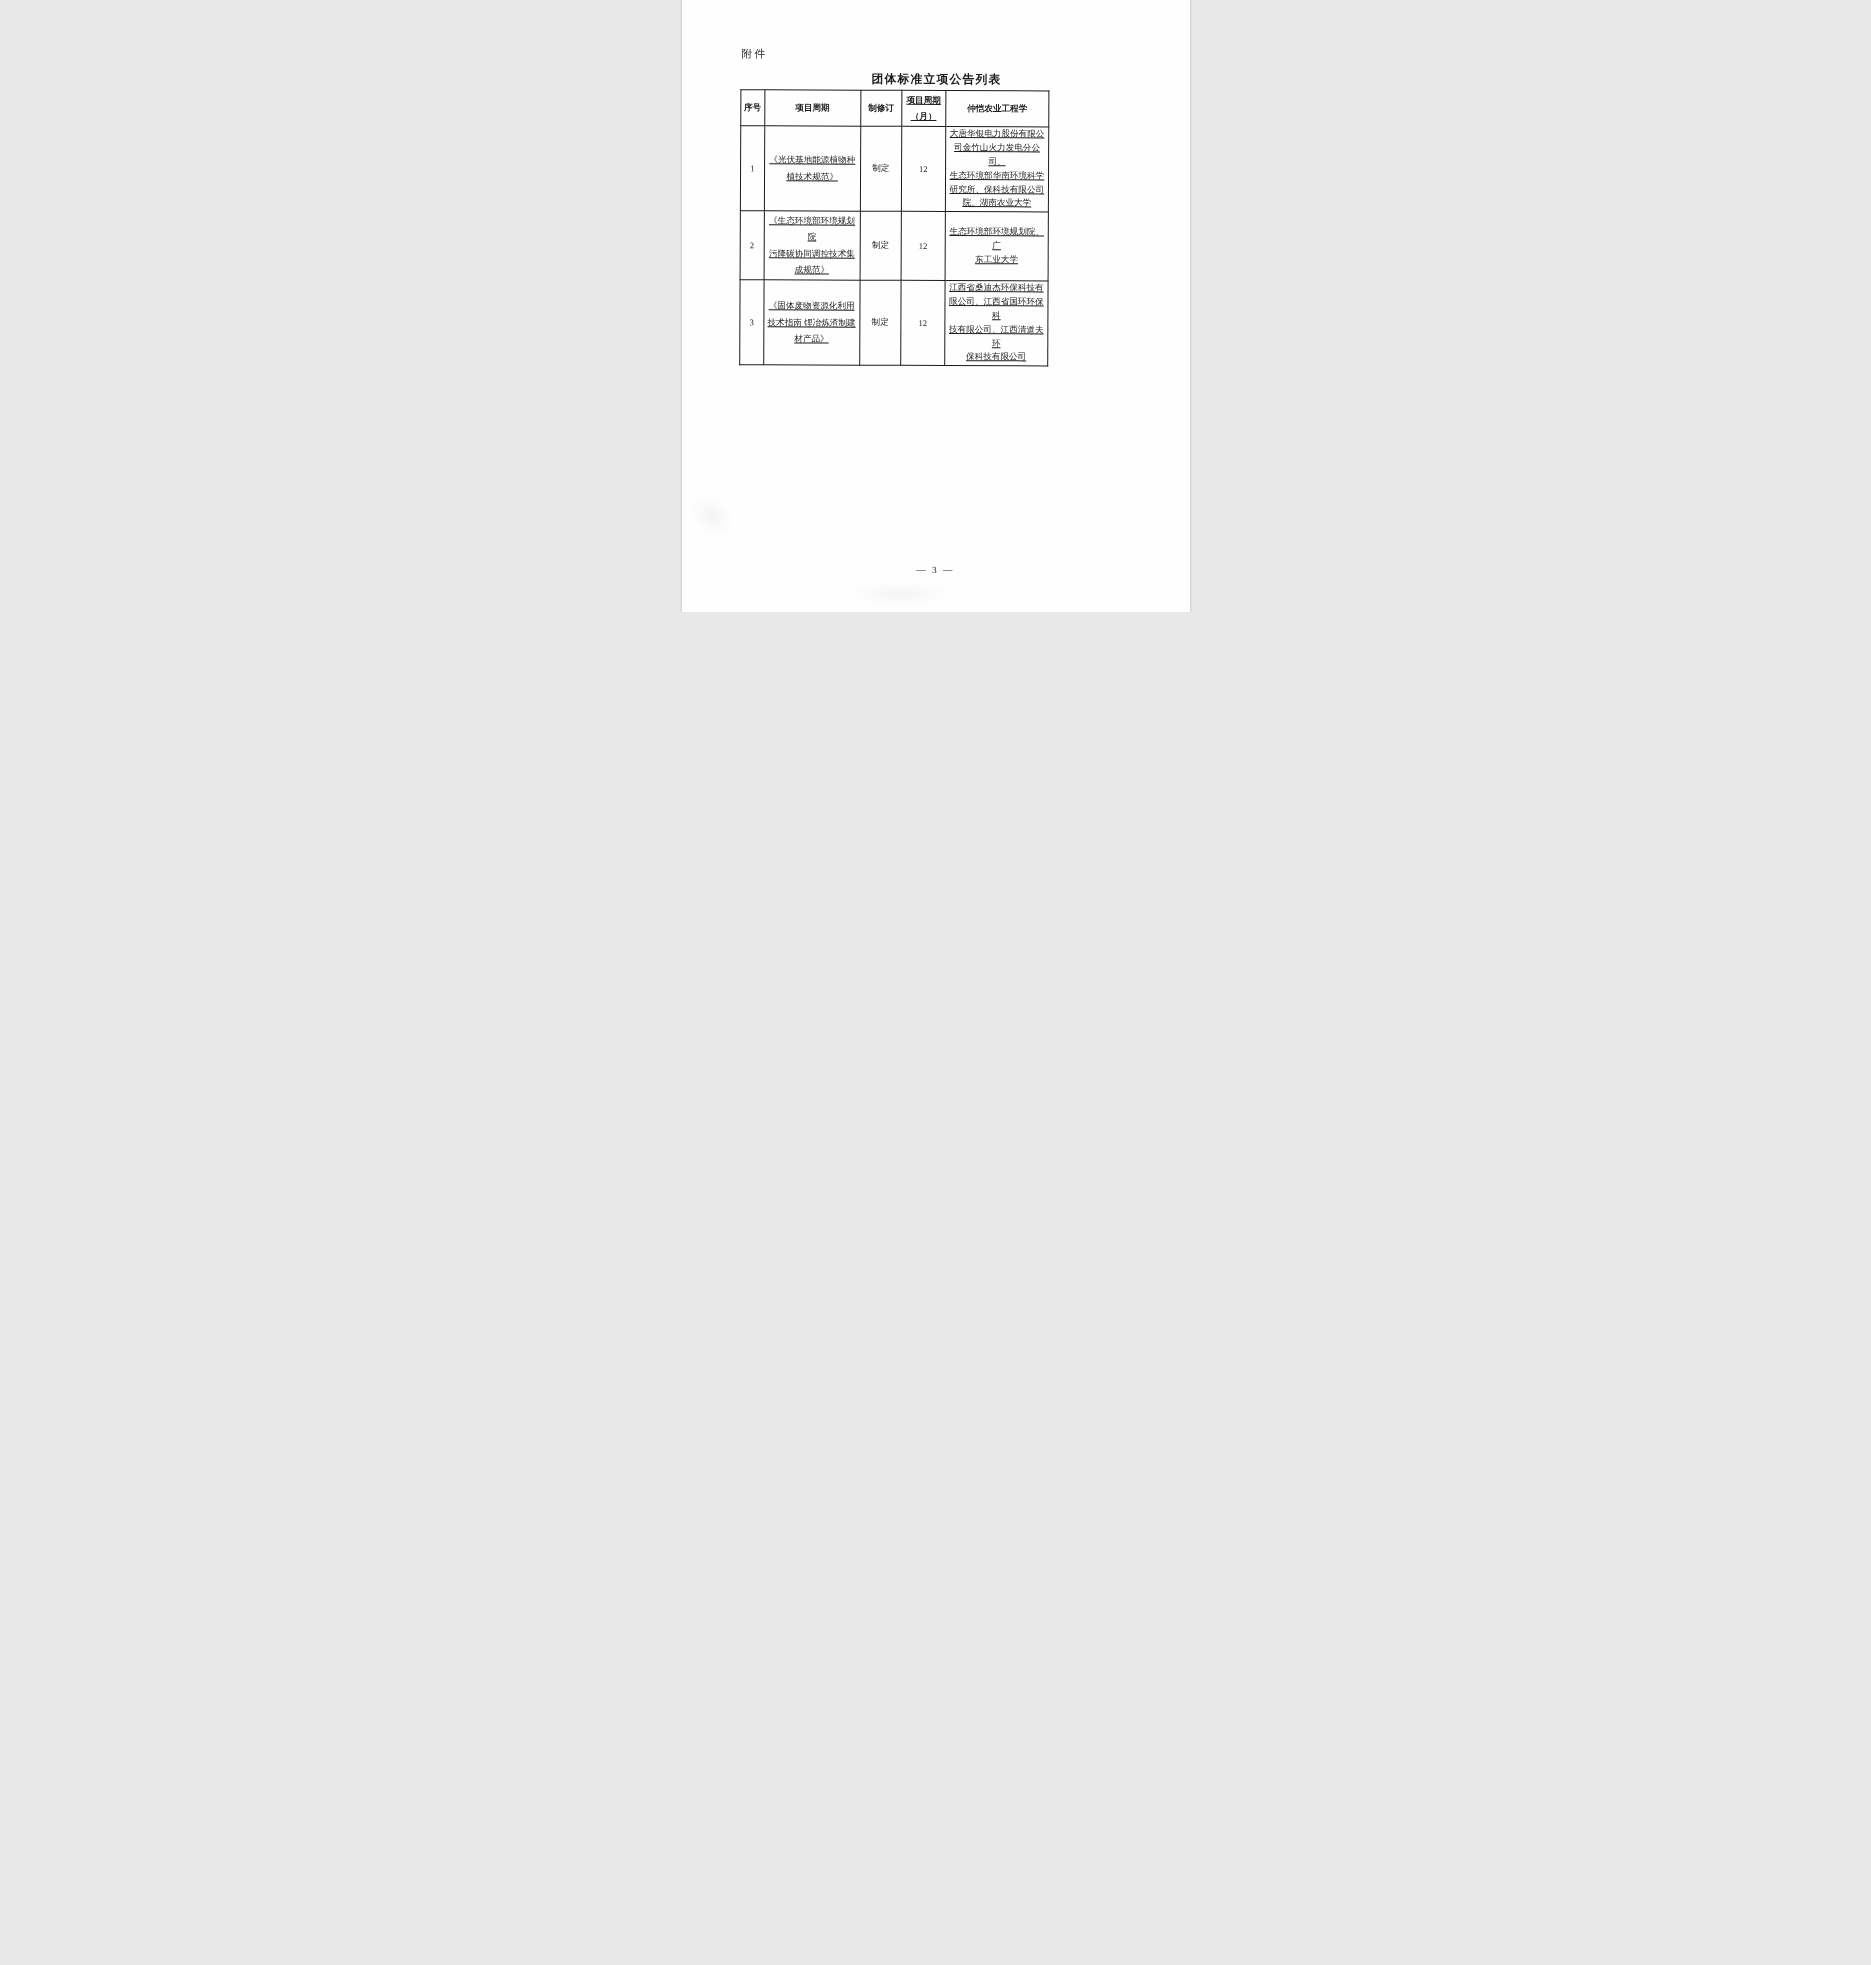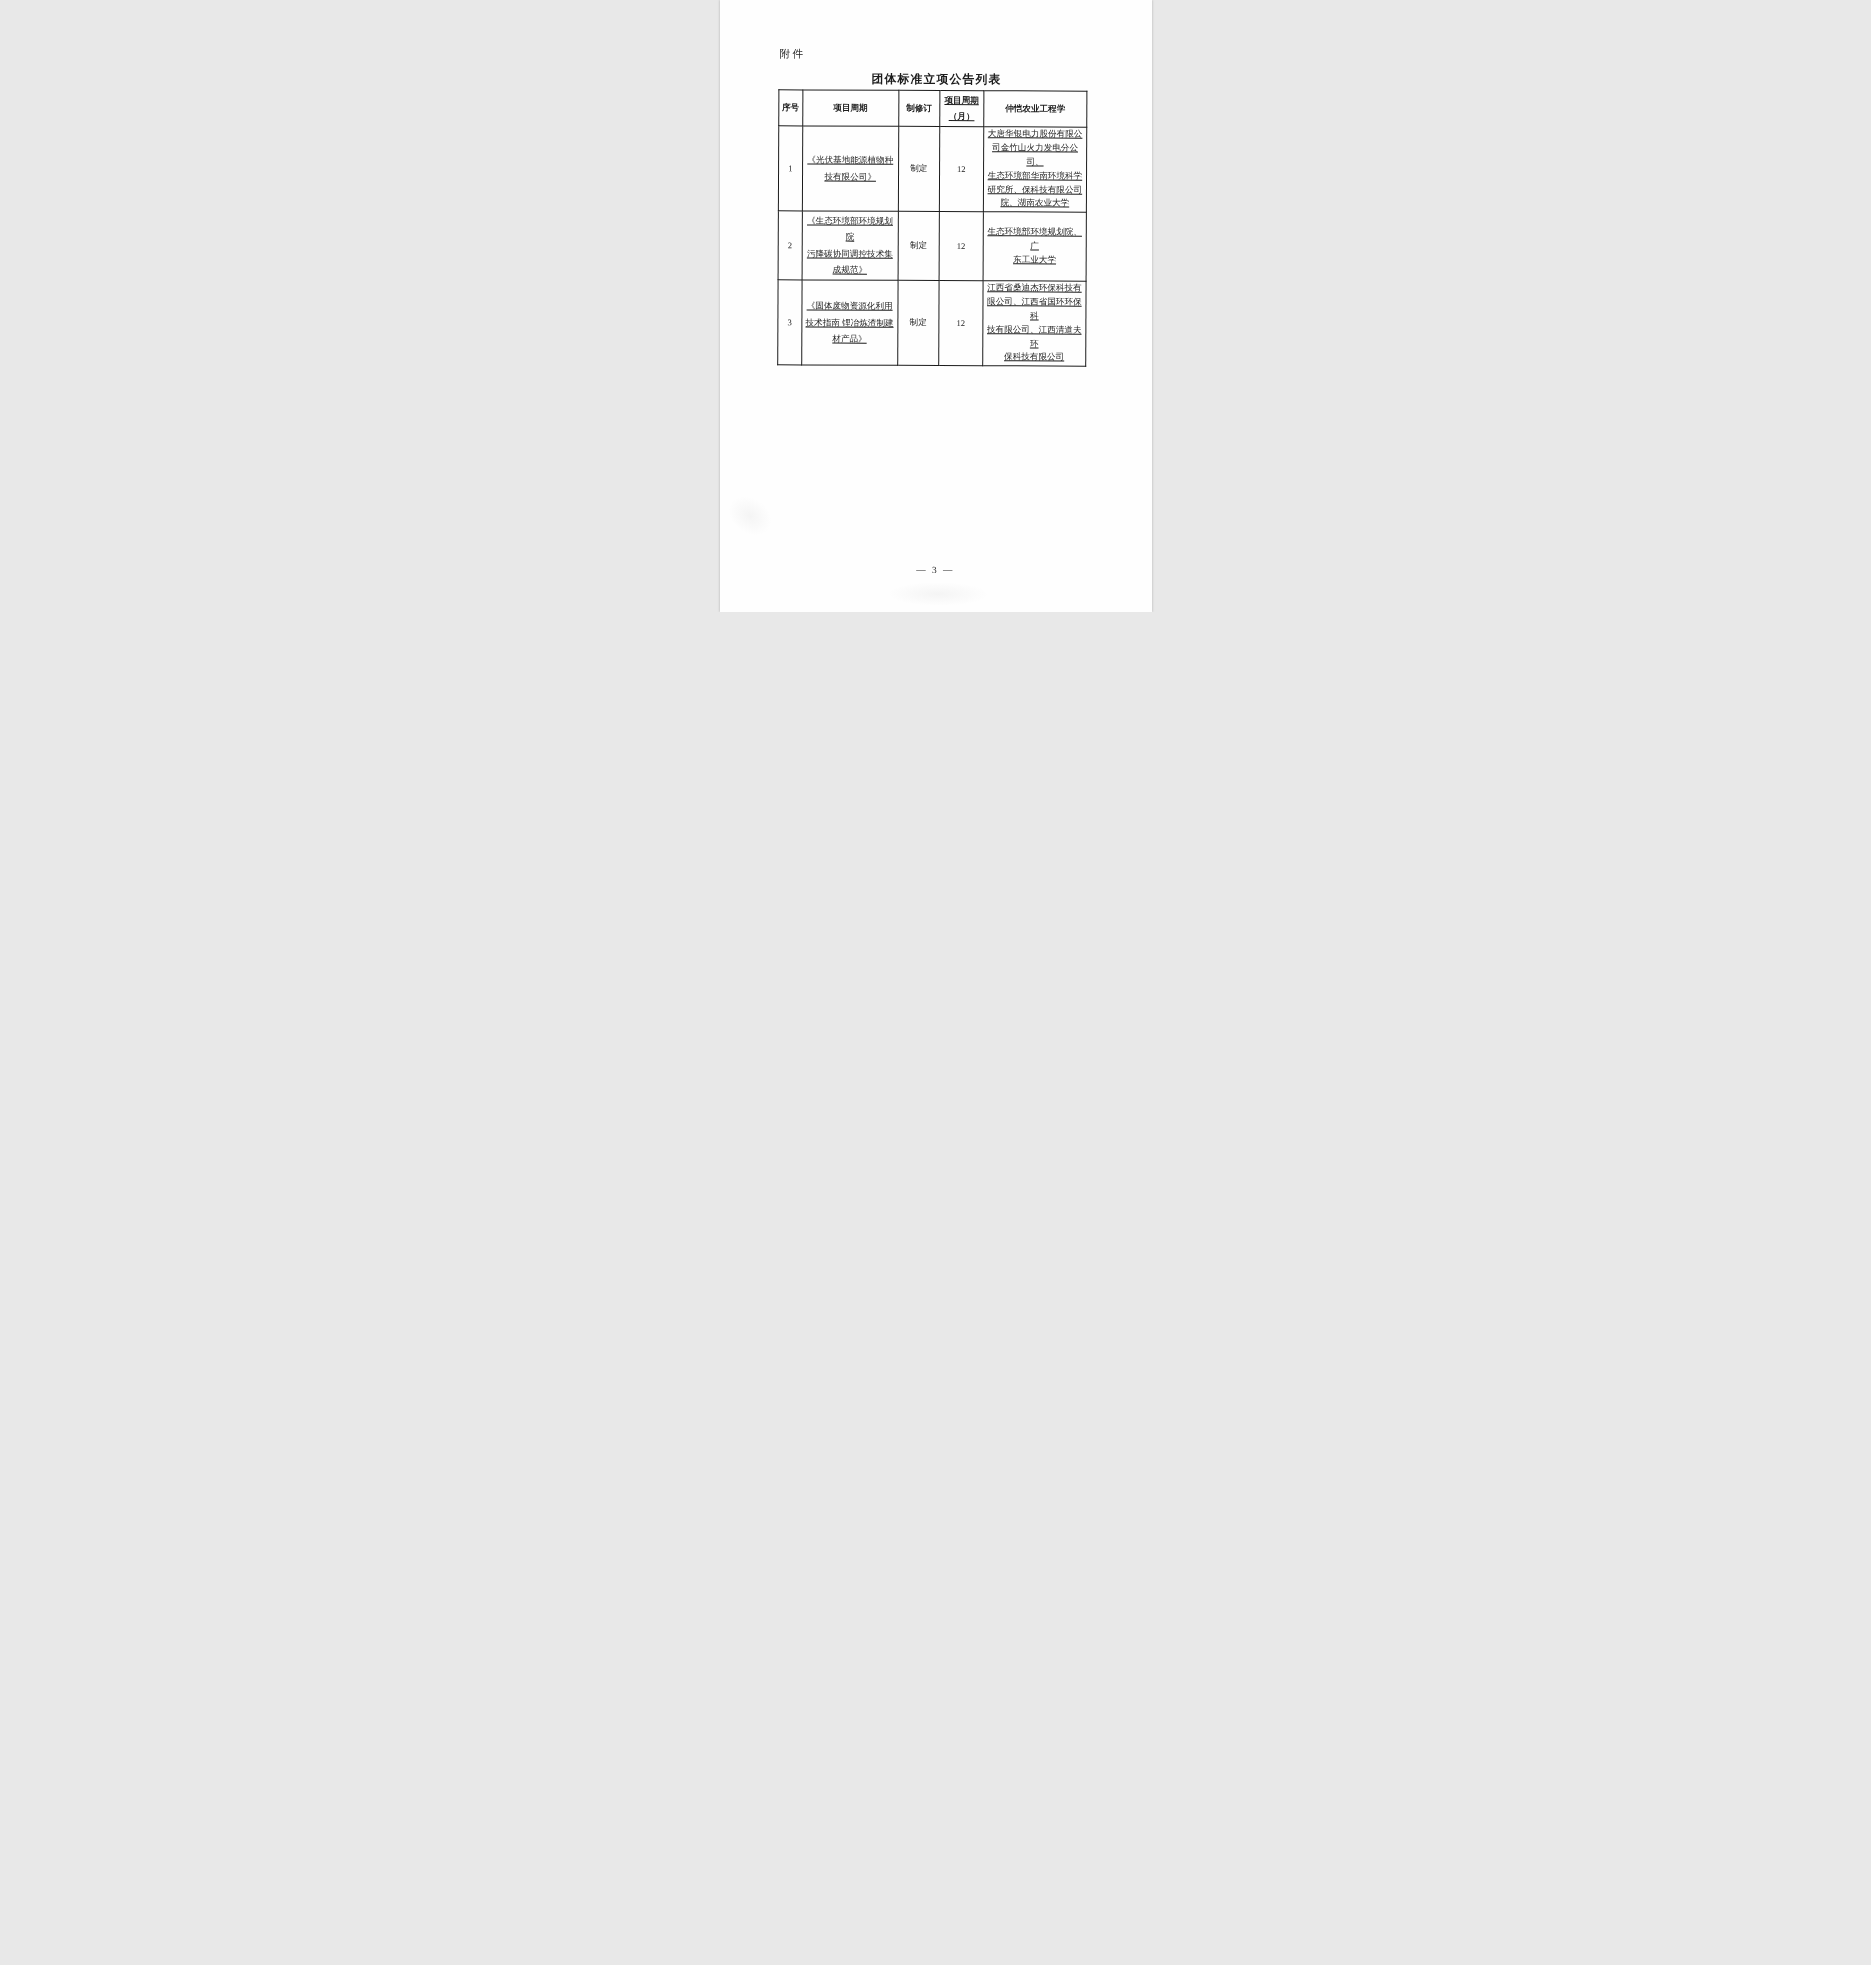--- a/index.html
+++ b/index.html
@@ -2,21 +2,21 @@
 <html lang="zh" style="font-size:6.3px"><head>
 <meta charset="utf-8">
 <style>
   html, body {
     margin: 0;
     padding: 0;
     background: #e8e8e8;
   }
   .page {
     position: relative;
-    width: 432px;
+    width: 508px;
     height: 612px;
     margin: 0 auto;
     background: #fefefe;
     color: #1c1c1c;
     font-family: "Liberation Serif", "DejaVu Serif", serif;
     overflow: hidden;
     box-shadow: 0 0 2.4px rgba(0,0,0,0.25);
   }
   
   .skew {
@@ -117,21 +117,21 @@
           <th>制修订</th>
           <th class="prewrap">项目周期
 （月）</th>
           <th>仲恺农业工程学</th>
         </tr>
       </thead>
       <tbody>
         <tr class="r1">
           <td>1</td>
           <td class="name prewrap">《光伏基地能源植物种
-技有限公司》</td>
+植技术规范》</td>
           <td>制定</td>
           <td>12</td>
           <td class="units prewrap">大唐华银电力股份有限公
 司金竹山火力发电分公司、
 生态环境部华南环境科学
 研究所、保科技有限公司
 院、湖南农业大学</td>
         </tr>
         <tr class="r2">
           <td>2</td>

